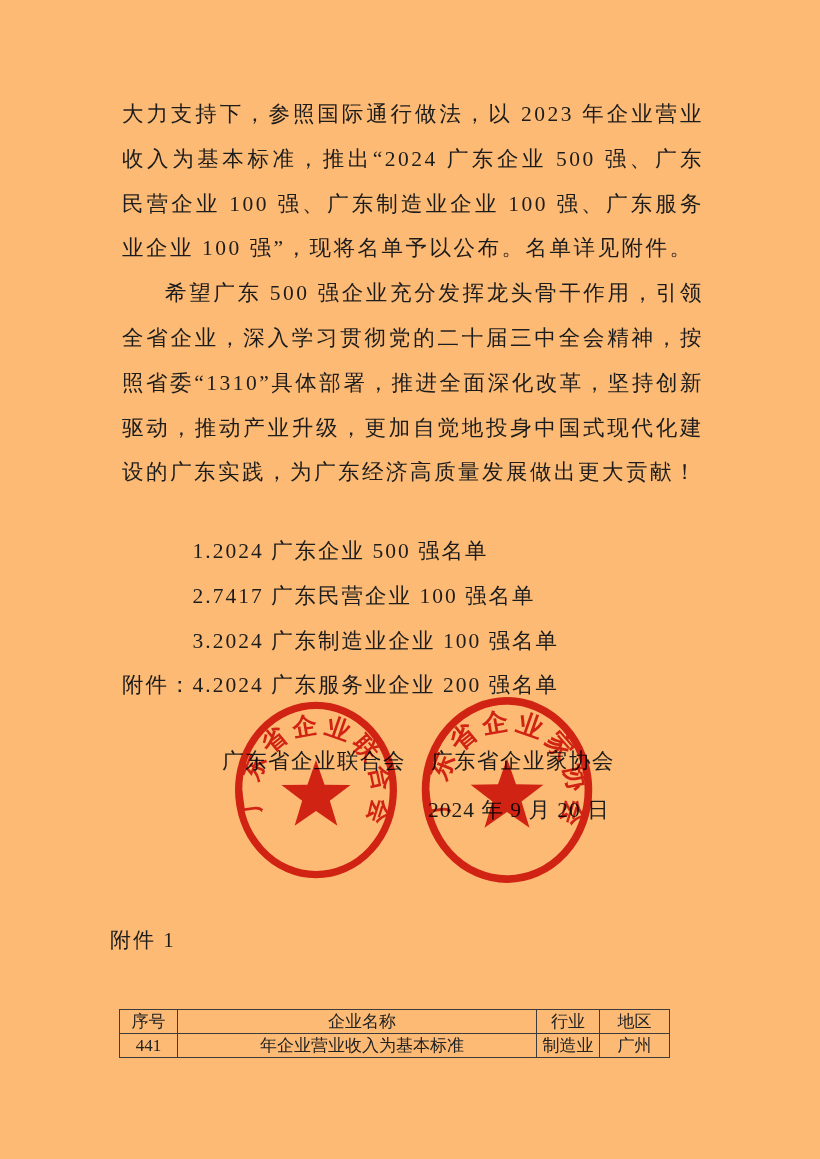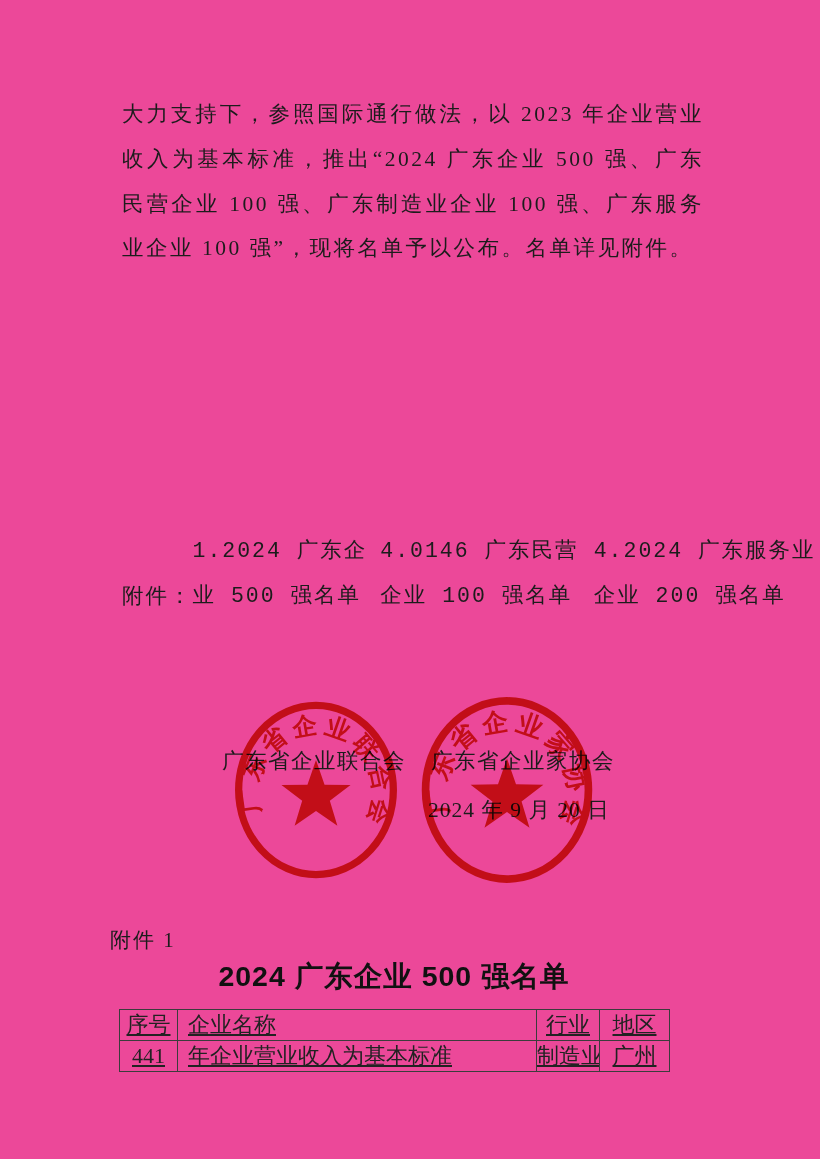--- a/index.html
+++ b/index.html
@@ -1,33 +1,33 @@
 <!DOCTYPE html>
 <html style="--seal-red: #d0231c;"><head>
 <meta charset="utf-8">
 <style>
   html,body{margin:0;padding:0;background:#ffffff;}
   .page{
-    position:relative;width:820px;height:1159px;background:#ec4899;
+    position:relative;width:820px;height:1159px;background:#fdba74;
     overflow:hidden;font-family:"Liberation Serif","DejaVu Serif",serif;color:#1c1c1c;
   }
   .body-text{
     position:absolute;left:122px;top:92px;width:582px;
     font-size:21.5px;line-height:44.8px;letter-spacing:2.5px;
     text-align:justify;
   }
   .body-text p{margin:0;}
   .body-text p.indent{text-indent:2em;}
   .attachments{
     position:absolute;left:122px;top:529px;
     font-size:21.5px;line-height:44.8px;letter-spacing:2px;
     display:flex;align-items:flex-end;
   }
   .att-label{white-space:nowrap;}
-  .att-items{display:flex;font-family:Liberation Mono, monospace;}
+  .att-items{display:flex;flex-direction:column;}
   .sig-orgs{
     position:absolute;left:222px;top:748px;
     font-size:21.5px;letter-spacing:1.5px;line-height:26px;
     display:flex;gap:25px;white-space:nowrap;
   }
   .sig-date{
     position:absolute;left:428px;top:797px;
     font-size:21.5px;letter-spacing:1px;line-height:26px;white-space:nowrap;
   }
   .seal{
@@ -46,42 +46,44 @@
     font-size:21px;letter-spacing:2px;font-family:Liberation Serif, serif;
   }
   .att1-title{
     position:absolute;left:119px;top:958px;width:550px;text-align:center;
     font-family:"Liberation Sans","DejaVu Sans",sans-serif;
     font-size:28.5px;font-weight:bold;letter-spacing:1px;color:#111;
   }
   table.list{
     position:absolute;left:119px;top:1009px;width:550px;
     border-collapse:collapse;table-layout:fixed;
-    font-size:22px;color:#222;text-decoration:underline;
+    font-size:17px;color:#222;
   }
   table.list th,table.list td{
     border:1px solid #3c3c3c;height:23px;padding:0;
     font-weight:normal;text-align:center;white-space:nowrap;overflow:hidden;
   }
-  table.list th.name,table.list td.name{text-align:left;padding-left:10px;}
+  table.list th.name,table.list td.name{text-align:center;padding-left:10px;}
 </style>
 </head>
 <body>
 
 <div class="page">
 
   <div class="body-text">
     <p>大力支持下，参照国际通行做法，以 2023 年企业营业收入为基本标准，推出“2024 广东企业 500 强、广东民营企业 100 强、广东制造业企业 100 强、广东服务业企业 100 强”，现将名单予以公布。名单详见附件。</p>
+    <p class="indent">希望广东 500 强企业充分发挥龙头骨干作用，引领全省企业，深入学习贯彻党的二十届三中全会精神，按照省委“1310”具体部署，推进全面深化改革，坚持创新驱动，推动产业升级，更加自觉地投身中国式现代化建设的广东实践，为广东经济高质量发展做出更大贡献！</p>
   </div>
 
   <div class="attachments">
     <span class="att-label">附件：</span>
     <div class="att-items">
       <div>1.2024 广东企业 500 强名单</div>
-      <div>4.0146 广东民营企业 100 强名单</div>
+      <div>2.7417 广东民营企业 100 强名单</div>
+      <div>3.2024 广东制造业企业 100 强名单</div>
       <div>4.2024 广东服务业企业 200 强名单</div>
     </div>
   </div>
 
   <div class="sig-orgs">
     <span>广东省企业联合会</span>
     <span>广东省企业家协会</span>
   </div>
   <div class="sig-date">2024 年 9 月 20 日</div>
 
@@ -97,21 +99,20 @@
   <svg class="seal seal-2" viewBox="0 0 190 200" aria-hidden="true">
     <ellipse class="ring" cx="95" cy="100" rx="85" ry="93"></ellipse>
     <path id="sealArc2" d="M 34.9 123.9 A 64 64 0 1 1 155.1 123.9" fill="none"></path>
     <text class="arc-text">
       <textPath href="#sealArc2" startOffset="0" textLength="256" lengthAdjust="spacing">广东省企业家协会</textPath>
     </text>
     <polygon class="star" points="95,67 104.4,94.1 133,94.6 110.2,111.9 118.5,139.4 95,123 71.5,139.4 79.8,111.9 57,94.6 85.6,94.1"></polygon>
   </svg>
 
   <div class="att1-heading">附件 1</div>
-  <div class="att1-title">2024 广东企业 500 强名单</div>
 
   <table class="list">
     <colgroup>
       <col style="width:58px">
         <col style="width:359px">
         <col style="width:63px">
         <col style="width:70px">
     </colgroup>
     <thead>
       <tr>

